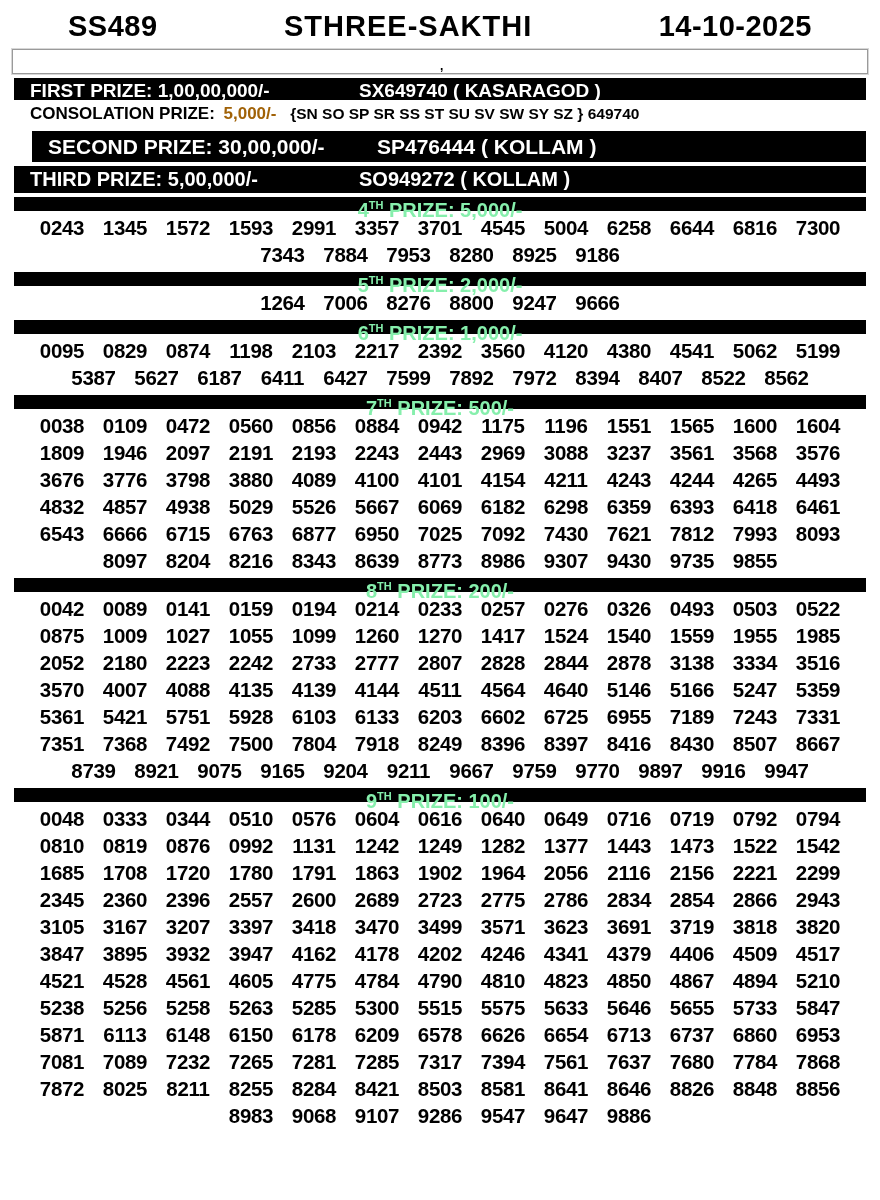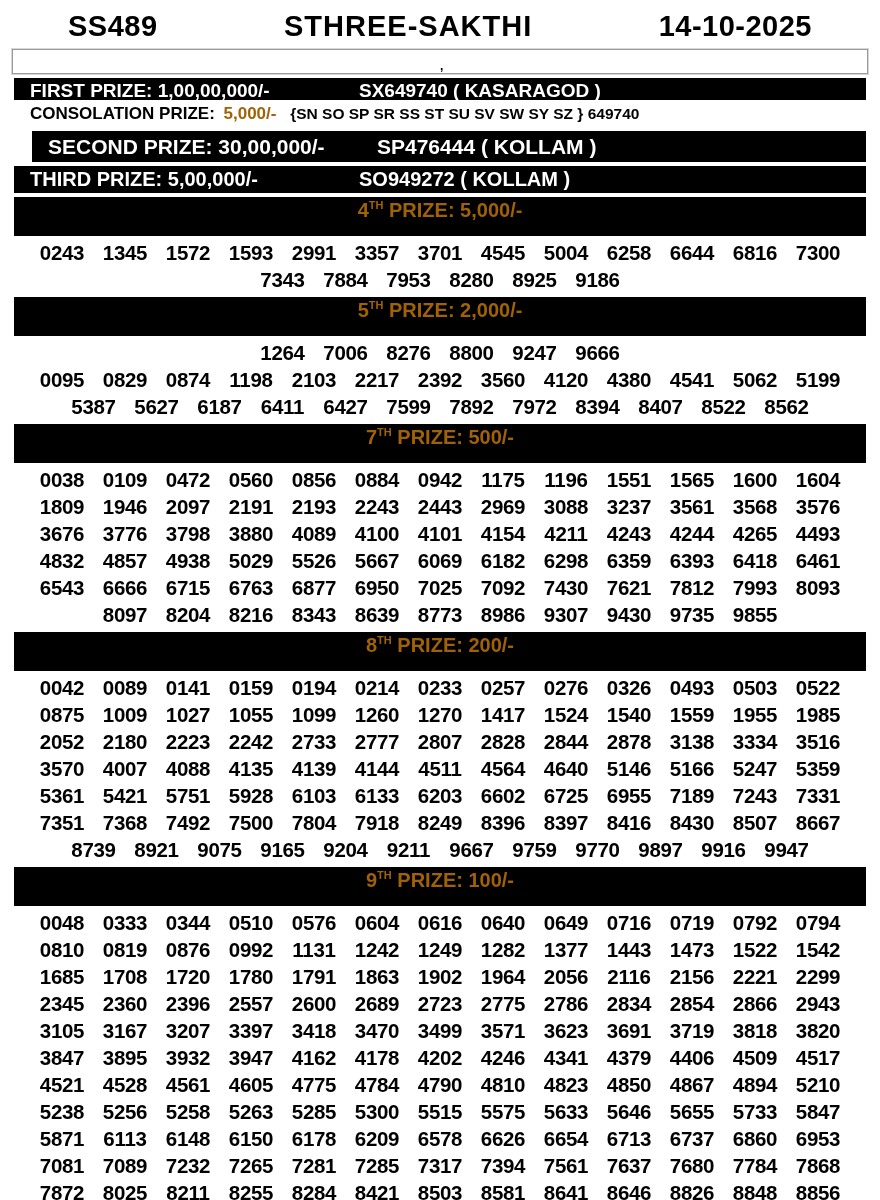--- a/index.html
+++ b/index.html
@@ -25,22 +25,22 @@
   .prize-bar.second{height:31px;line-height:31px;font-size:21px;margin-left:32px;}
   .prize-bar.third{height:27px;line-height:27px;font-size:20px;}
 
   
   .consolation{height:27px;line-height:27px;font-weight:bold;font-size:17px;
     padding-left:30px;white-space:nowrap;}
   .consolation .amount{margin-left:4px;}
   .consolation .series{margin-left:9px;font-size:15.5px;}
 
   
-  .tier-bar{background:#000;color:#a16207;font-weight:bold;font-size:20px;
-    height:39px;line-height:26px;text-align:center;margin:4px 14px 3px 14px;}
+  .tier-bar{background:#000;color:#86efac;font-weight:bold;font-size:20px;
+    height:14px;line-height:26px;text-align:center;margin:4px 14px 3px 14px;}
   .tier-bar sup{font-size:11px;vertical-align:super;line-height:0;}
 
   
   .num-grid{width:822px;margin:0 auto;display:flex;flex-wrap:wrap;justify-content:center;}
   .num-cell{width:63px;text-align:center;font-weight:bold;font-size:20.5px;
     line-height:27px;letter-spacing:-0.3px;}
 </style>
 </head>
 <body>
 
@@ -102,20 +102,21 @@
       </div>
       <div class="tier-bar"><span>5</span><sup>TH</sup><span> PRIZE: 2,000/-</span></div>
       <div class="num-grid">
         <span class="num-cell">1264</span>
         <span class="num-cell">7006</span>
         <span class="num-cell">8276</span>
         <span class="num-cell">8800</span>
         <span class="num-cell">9247</span>
         <span class="num-cell">9666</span>
       </div>
+      <div class="tier-bar"><span>6</span><sup>TH</sup><span> PRIZE: 1,000/-</span></div>
       <div class="num-grid">
         <span class="num-cell">0095</span>
         <span class="num-cell">0829</span>
         <span class="num-cell">0874</span>
         <span class="num-cell">1198</span>
         <span class="num-cell">2103</span>
         <span class="num-cell">2217</span>
         <span class="num-cell">2392</span>
         <span class="num-cell">3560</span>
         <span class="num-cell">4120</span>

